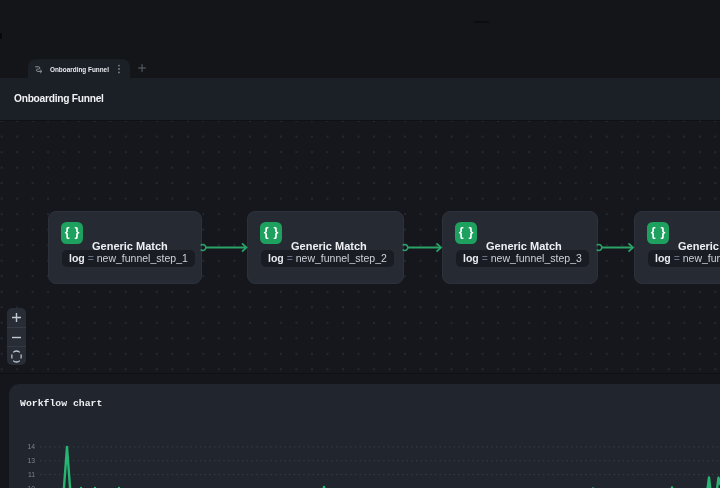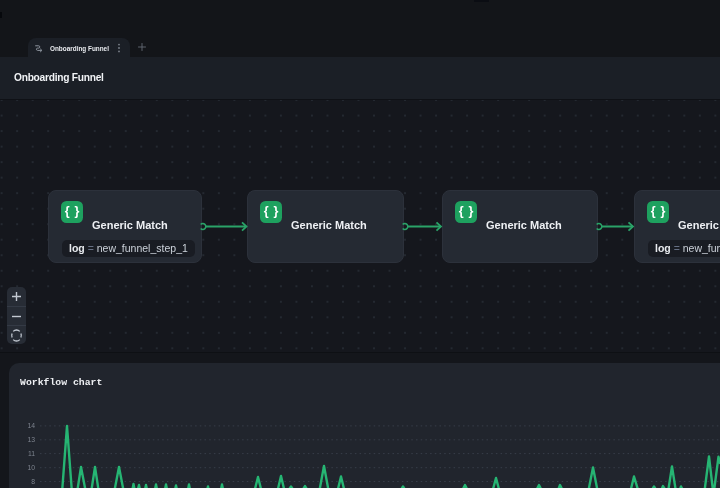--- a/index.html
+++ b/index.html
@@ -1,18 +1,18 @@
 <!DOCTYPE html>
 <html><head>
 <meta charset="utf-8">
 <style>
   * { margin:0; padding:0; box-sizing:border-box; }
   html,body { width:720px; height:488px; overflow:hidden; background:#131519; font-family:"Liberation Sans", sans-serif; }
   .abs { position:absolute; }
-  #stage { position:relative; width:720px; height:387px; }
+  #stage { position:relative; width:720px; height:387px;margin-top:21px; }
 
   
   #topbar { left:0; top:0; width:720px; height:57px; background:#131519; }
   #tinymark { left:0; top:12px; width:2px; height:6px; background:#06080c; }
   #tab { left:28px; top:38px; width:102px; height:19px; background:#1b1f26; border-radius:8px 8px 0 0; }
   #tab .ticon { position:absolute; left:6px; top:5px; width:10px; height:10px; }
   #tab .tlabel { position:absolute; left:22px; top:5.5px; font-size:6.4px; font-weight:bold; color:#e9ebef; letter-spacing:0; line-height:9px; }
   #plusbtn { left:137px; top:42px; width:10px; height:10px; }
 
   
@@ -20,21 +20,21 @@
   #header h1 { position:absolute; left:14px; top:15px; font-size:10.2px; font-weight:bold; color:#f1f3f6; letter-spacing:-0.25px; }
 
   
   #canvas { left:0; top:99px; width:720px; height:253px; background:#15171d;
     background-image: radial-gradient(circle, #242931 0.75px, rgba(0,0,0,0) 1.0px);
     background-size: 15.52px 15.52px; background-position: 9.4px 8.84px; }
 
   .node { position:absolute; top:91px; height:73px; background:#252a33; border:1px solid #2c313b; border-radius:8px; }
   .node .nicon { position:absolute; left:12px; top:9.5px; width:22px; height:22px; background:#1ea15f; border-radius:5.5px; color:#fff; text-align:center; font-size:12.5px; font-weight:bold; line-height:21px; letter-spacing:0; word-spacing:1.5px; }
   .node .nlabel { position:absolute; left:43px; top:28px; font-size:11px; font-weight:600; color:#eef0f4; }
-  .node .pill { position:absolute; left:13px; top:49px; height:17px; background:#191c23; border-radius:5px; font-size:10.5px; line-height:17px; padding:0 7px; white-space:nowrap; color:#ccd2da; }
+  .node .pill { position:absolute; left:13px; top:38px; height:17px; background:#191c23; border-radius:5px; font-size:10.5px; line-height:17px; padding:0 7px; white-space:nowrap; color:#ccd2da; }
   .pill b { color:#e8ebef; font-weight:bold; }
   .pill .eq { color:#667084; }
 
   
   #zoomctl { left:7px; top:287px; width:19px; height:57px; background:#272c35; border-radius:5px; }
   #zoomctl .zc { position:absolute; left:0; width:19px; height:19px; color:#b6bcc6; text-align:center; }
   #zoomctl .sep { position:absolute; left:0; width:19px; height:1px; background:#343a45; }
 
   
   #bottom { left:0; top:352px; width:720px; height:136px; background:#14161b; border-top:1px solid #0e1014; }
@@ -73,24 +73,26 @@
 
   <div class="abs" id="canvas">
     <div class="node" style="left:48px; width:154px;">
       <div class="nicon">{ }</div>
       <div class="nlabel">Generic Match</div>
       <div class="pill"><b>log</b> <span class="eq">=</span> new_funnel_step_1</div>
     </div>
     <div class="node" style="left:247px; width:157px;">
       <div class="nicon">{ }</div>
       <div class="nlabel">Generic Match</div>
+      <div class="pill"><b>log</b> <span class="eq">=</span> new_funnel_step_2</div>
     </div>
     <div class="node" style="left:442px; width:156px;">
       <div class="nicon">{ }</div>
       <div class="nlabel">Generic Match</div>
+      <div class="pill"><b>log</b> <span class="eq">=</span> new_funnel_step_3</div>
     </div>
     <div class="node" style="left:634px; width:157px;">
       <div class="nicon">{ }</div>
       <div class="nlabel">Generic Match</div>
       <div class="pill"><b>log</b> <span class="eq">=</span> new_funnel_step_4</div>
     </div>
 
     <svg class="abs" style="left:0;top:0;width:720px;height:253px;" viewBox="0 0 720 253">
 
       <g fill="none" stroke="#2aa368" stroke-width="2">

